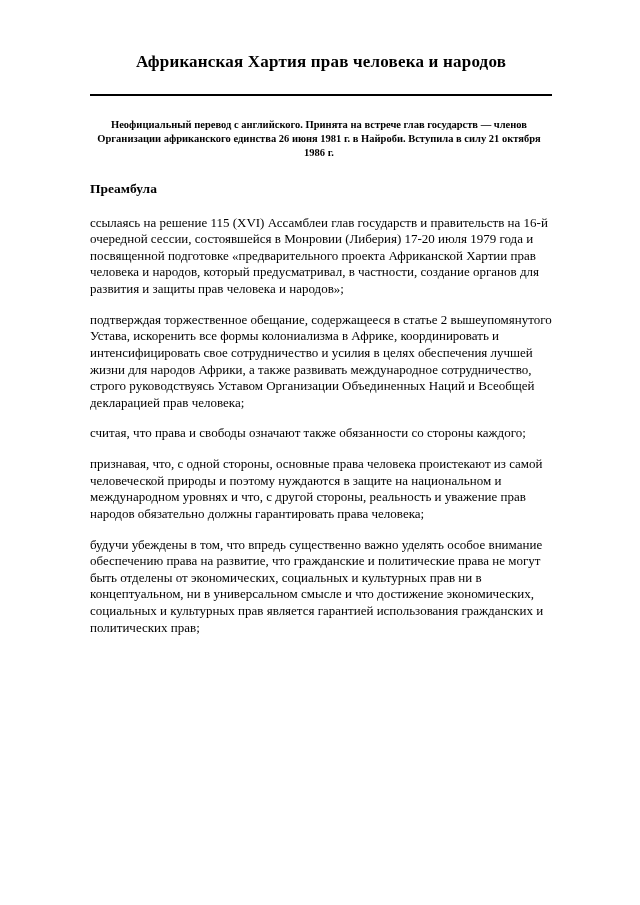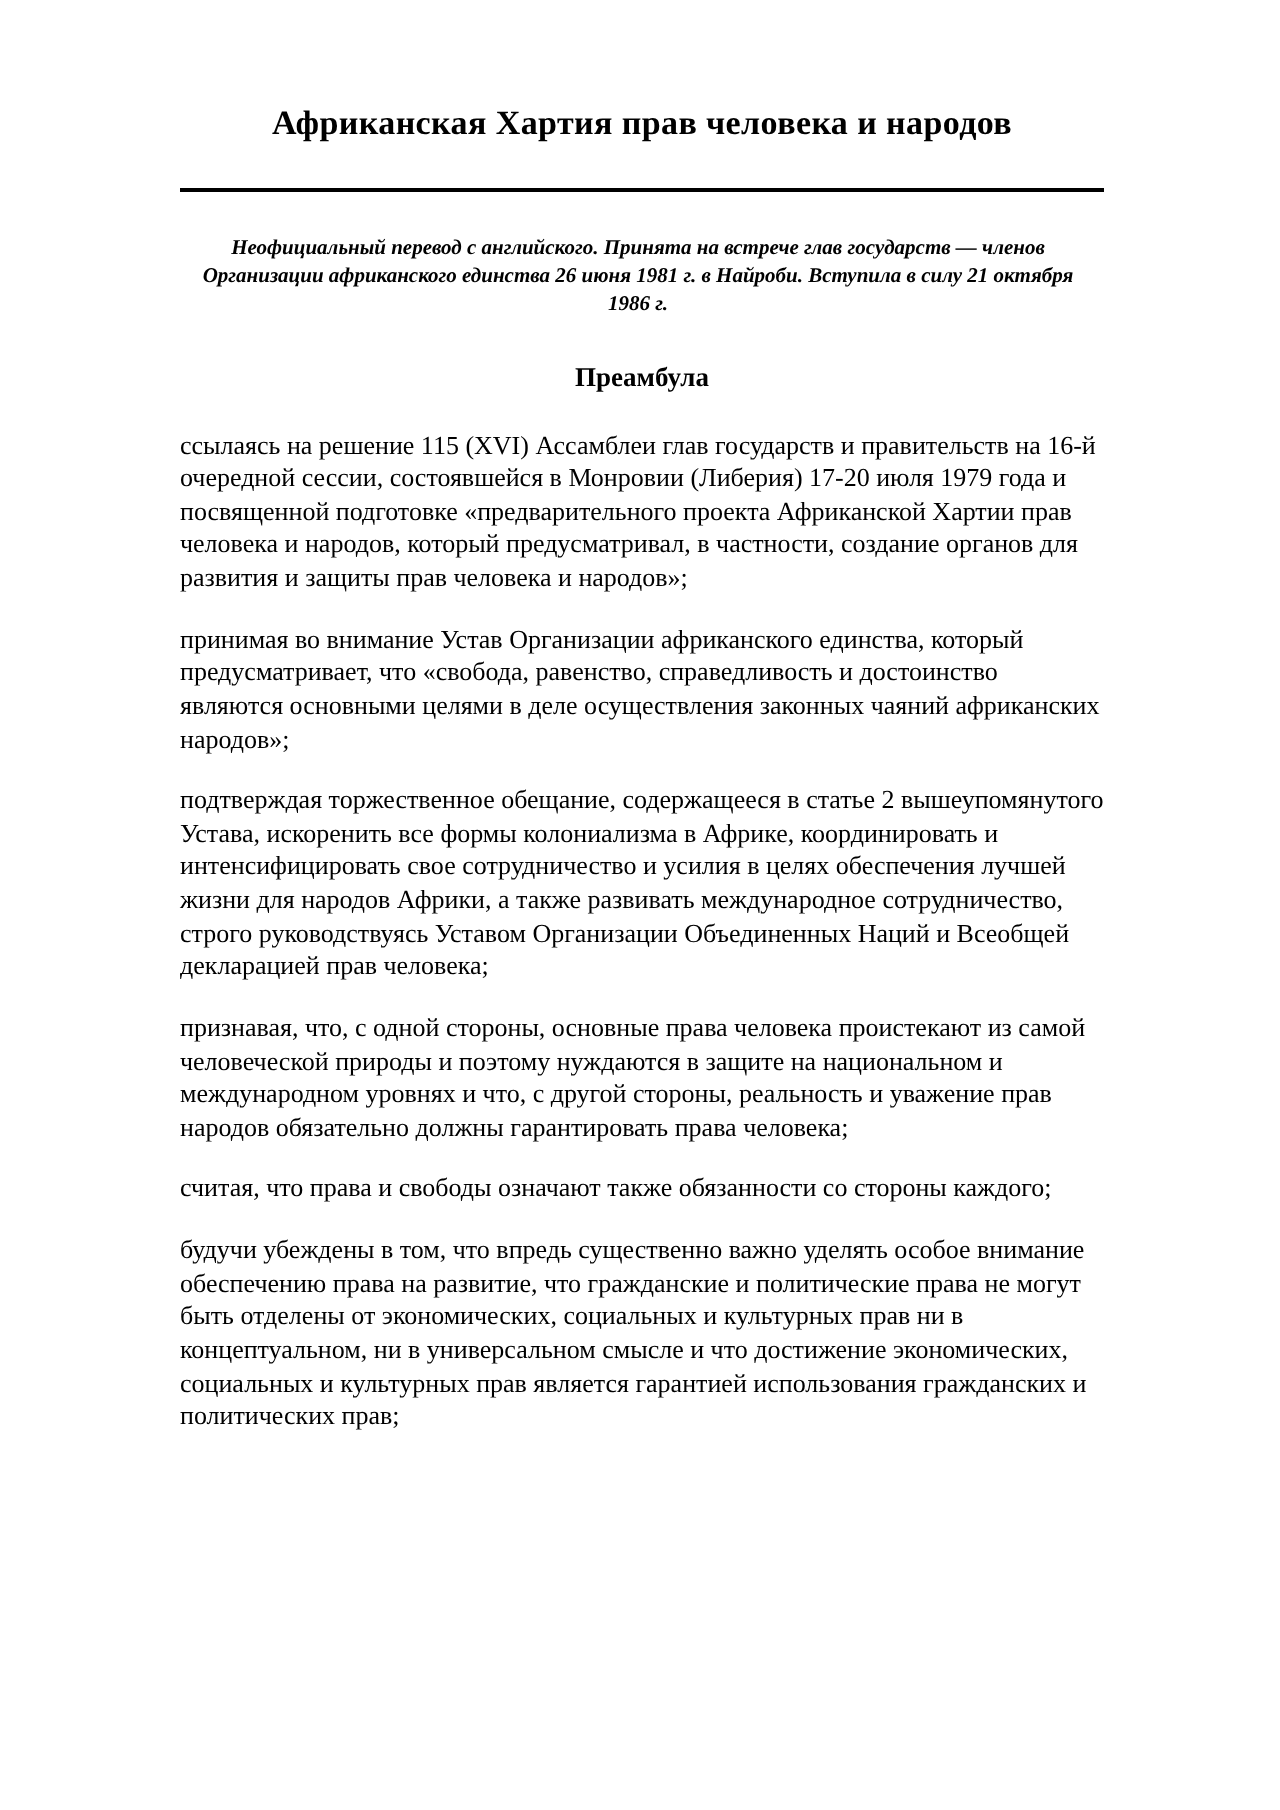--- a/index.html
+++ b/index.html
@@ -27,45 +27,42 @@
   }
   .title-divider {
     border: none;
     border-top: 2px solid #000000;
     margin: 0 0 22px 0;
     height: 0;
   }
   .doc-note {
     margin: 0 8px 20px 4px;
     text-align: center;
-    font-style: italic;
     font-weight: bold;
     font-size: 10.5px;
     line-height: 1.35;
   }
   .section-heading {
     margin: 0 0 18px 0;
-    text-align: center;
     font-size: 13.5px;
     font-weight: bold;
   }
   .para {
     margin: 0 0 14px 0;
     font-size: 13px;
     line-height: 1.28;
     text-align: left;
   }
 </style>
 </head>
 <body>
 
 <div class="page">
   <h1 class="doc-title">Африканская Хартия прав человека и народов</h1>
   <hr class="title-divider">
   <p class="doc-note">Неофициальный перевод с английского. Принята на встрече глав государств — членов Организации африканского единства 26 июня 1981 г. в Найроби. Вступила в силу 21 октября 1986 г.</p>
   <h2 class="section-heading">Преамбула</h2>
   <p class="para">ссылаясь на решение 115 (XVI) Ассамблеи глав государств и правительств на 16-й очередной сессии, состоявшейся в Монровии (Либерия) 17-20 июля 1979 года и посвященной подготовке «предварительного проекта Африканской Хартии прав человека и народов, который предусматривал, в частности, создание органов для развития и защиты прав человека и народов»;</p>
-  <p class="para">принимая во внимание Устав Организации африканского единства, который предусматривает, что «свобода, равенство, справедливость и достоинство являются основными целями в деле осуществления законных чаяний африканских народов»;</p>
   <p class="para">подтверждая торжественное обещание, содержащееся в статье 2 вышеупомянутого Устава, искоренить все формы колониализма в Африке, координировать и интенсифицировать свое сотрудничество и усилия в целях обеспечения лучшей жизни для народов Африки, а также развивать международное сотрудничество, строго руководствуясь Уставом Организации Объединенных Наций и Всеобщей декларацией прав человека;</p>
+  <p class="para">считая, что права и свободы означают также обязанности со стороны каждого;</p>
   <p class="para">признавая, что, с одной стороны, основные права человека проистекают из самой человеческой природы и поэтому нуждаются в защите на национальном и международном уровнях и что, с другой стороны, реальность и уважение прав народов обязательно должны гарантировать права человека;</p>
-  <p class="para">считая, что права и свободы означают также обязанности со стороны каждого;</p>
   <p class="para">будучи убеждены в том, что впредь существенно важно уделять особое внимание обеспечению права на развитие, что гражданские и политические права не могут быть отделены от экономических, социальных и культурных прав ни в концептуальном, ни в универсальном смысле и что достижение экономических, социальных и культурных прав является гарантией использования гражданских и политических прав;</p>
 </div>
 
 </body></html>

